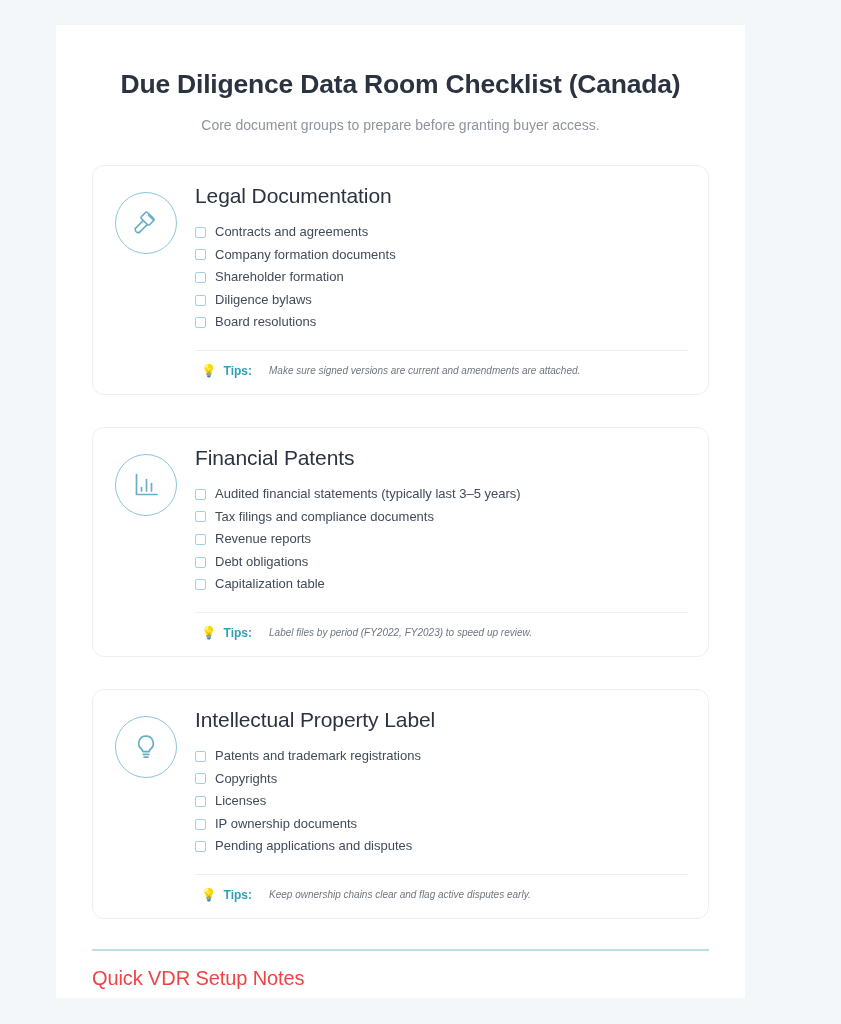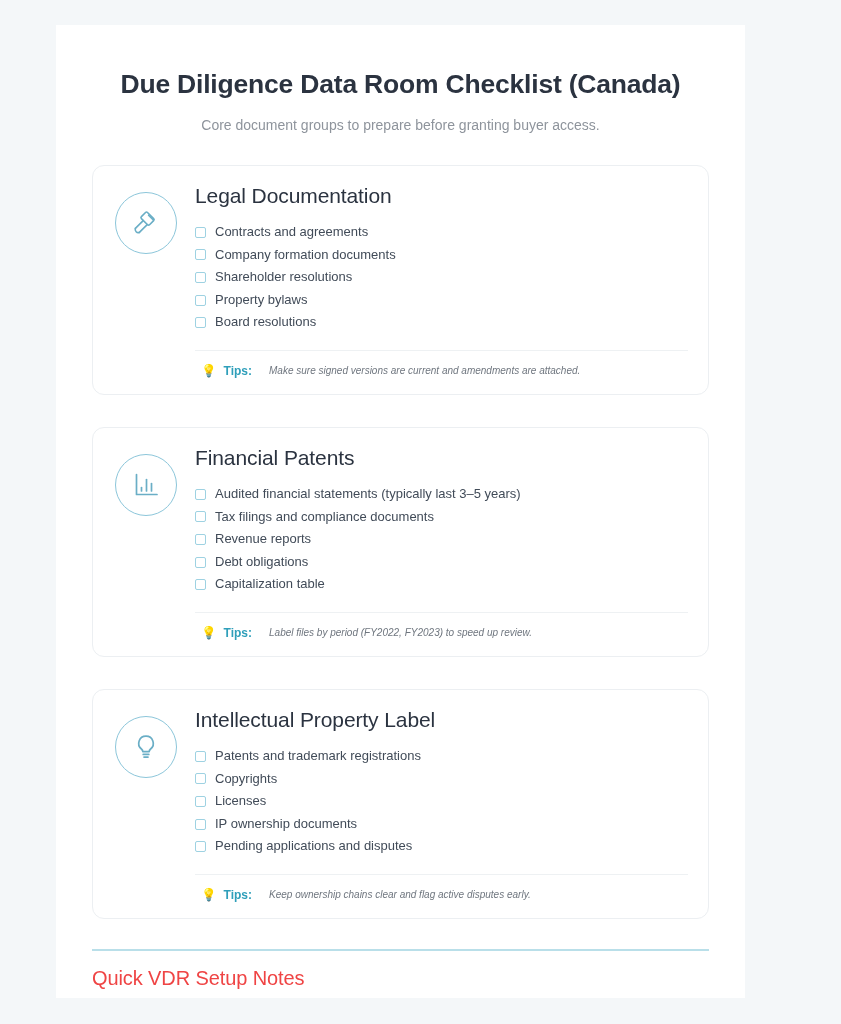--- a/index.html
+++ b/index.html
@@ -201,25 +201,25 @@
           <li class="check-item">
             <span class="checkbox"></span>
             <span>Contracts and agreements</span>
           </li>
           <li class="check-item">
             <span class="checkbox"></span>
             <span>Company formation documents</span>
           </li>
           <li class="check-item">
             <span class="checkbox"></span>
-            <span>Shareholder resolutions</span>
-          </li>
-          <li class="check-item">
-            <span class="checkbox"></span>
-            <span>Property bylaws</span>
+            <span>Shareholder formation</span>
+          </li>
+          <li class="check-item">
+            <span class="checkbox"></span>
+            <span>Diligence bylaws</span>
           </li>
           <li class="check-item">
             <span class="checkbox"></span>
             <span>Board resolutions</span>
           </li>
         </ul>
         <div class="tips-row">
           <span class="tips-bulb">💡</span>
           <span class="tips-label">Tips:</span>
           <span class="tips-text">Make sure signed versions are current and amendments are attached.</span>

